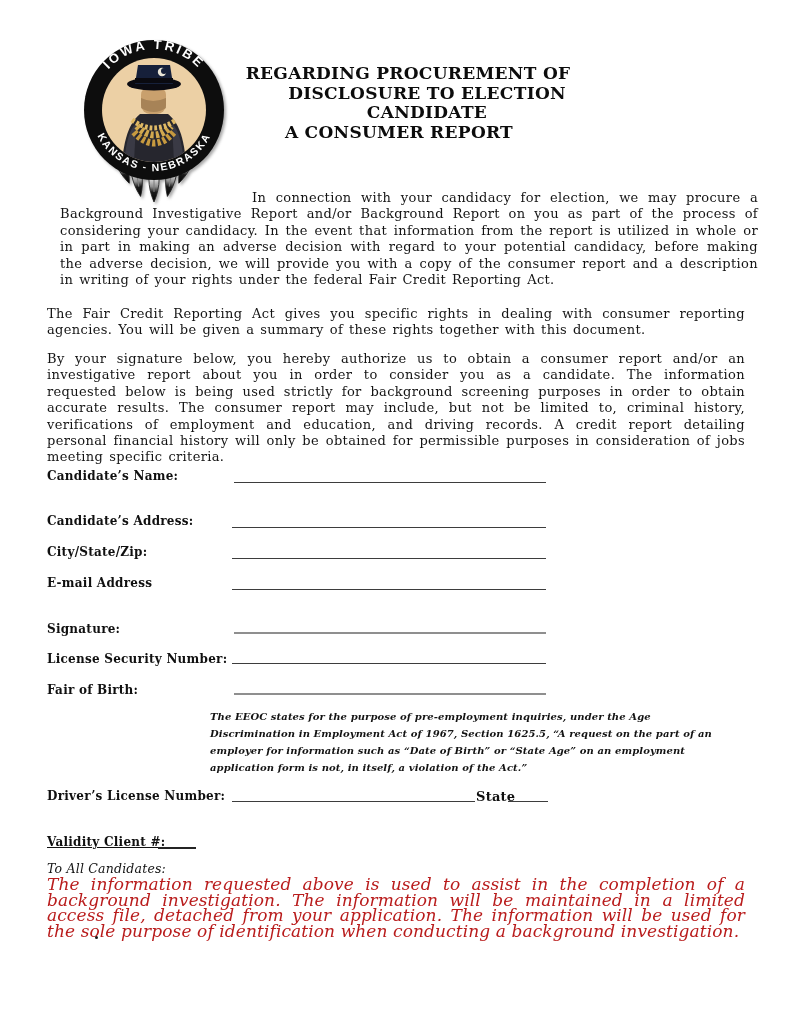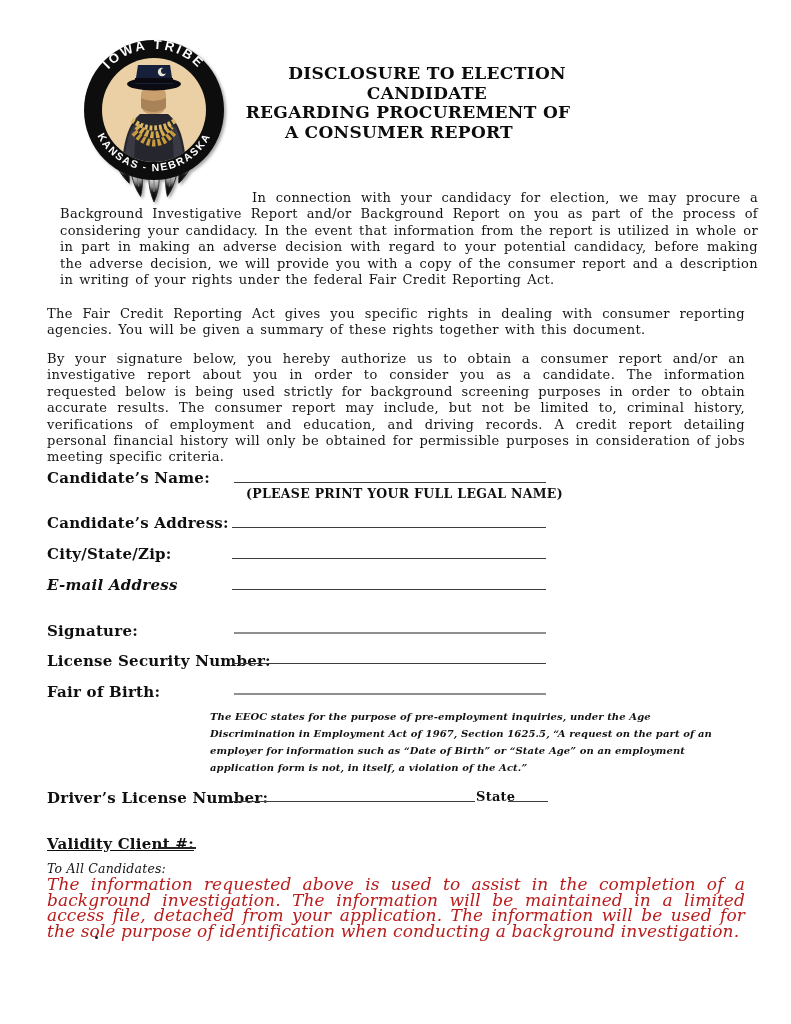--- a/index.html
+++ b/index.html
@@ -27,21 +27,21 @@
     letter-spacing:.35px;word-spacing:1.5px;color:#141414;
   }
   .par.indent{text-indent:192px;margin-left:13px;}
   #para-intro{top:190px;}
   #para-fcra{top:306px;}
   #para-auth{top:351px;}
 
   
   .lbl{
     position:absolute;left:47px;
-    font-weight:bold;font-size:15px;letter-spacing:.25px;color:#101010;white-space:nowrap;
+    font-weight:bold;font-size:12px;letter-spacing:.25px;color:#101010;white-space:nowrap;
   }
   .fline{position:absolute;height:0;border-bottom:1.4px solid #3d3d3d;}
   .fline.gray{border-bottom:2px solid #8f8f8f;}
   .fline.thick{border-bottom:2px solid #242424;}
   .caption{
     position:absolute;left:246px;top:486px;
     font-weight:bold;font-size:12.5px;letter-spacing:.3px;color:#101010;white-space:nowrap;
   }
   .state-word{
     position:absolute;left:476px;top:789px;
@@ -137,40 +137,39 @@
       <text font-family="Liberation Sans, sans-serif" font-size="13" font-weight="bold" fill="#ffffff" letter-spacing="2.6">
         <textPath href="#arcTop" startOffset="50%" text-anchor="middle">IOWA TRIBE</textPath>
       </text>
       <text font-family="Liberation Sans, sans-serif" font-size="10.5" font-weight="bold" fill="#ffffff" letter-spacing="1.6">
         <textPath href="#arcBot" startOffset="50%" text-anchor="middle">KANSAS - NEBRASKA</textPath>
       </text>
     </svg>
   </div>
 
   <div class="abs title-block">
+    <div class="title-line l2">REGARDING PROCUREMENT OF</div>
     <div class="title-line l1">DISCLOSURE TO ELECTION CANDIDATE</div>
-    <div class="title-line l2">REGARDING PROCUREMENT OF</div>
     <div class="title-line l3">A CONSUMER REPORT</div>
   </div>
 
   <div class="par indent" id="para-intro">In connection with your candidacy for election, we may procure a Background Investigative Report and/or Background Report on you as part of the process of considering your candidacy. In the event that information from the report is utilized in whole or in part in making an adverse decision with regard to your potential candidacy, before making the adverse decision, we will provide you with a copy of the consumer report and a description in writing of your rights under the federal Fair Credit Reporting Act.</div>
   <div class="par" id="para-fcra">The Fair Credit Reporting Act gives you specific rights in dealing with consumer reporting agencies. You will be given a summary of these rights together with this document.</div>
   <div class="par" id="para-auth">By your signature below, you hereby authorize us to obtain a consumer report and/or an investigative report about you in order to consider you as a candidate. The information requested below is being used strictly for background screening purposes in order to obtain accurate results.  The consumer report may include, but not be limited to, criminal history, verifications of employment and education, and driving records.  A credit report detailing personal financial history will only be obtained for permissible purposes in consideration of jobs meeting specific criteria.</div>
 
   <div class="lbl" style="top:469px;">Candidate’s Name:</div>
   <div class="fline" style="left:234px;top:482px;width:312px;"></div>
-  <div class="caption">(PLEASE PRINT YOUR FULL LEGAL NAME)</div>
 
   <div class="lbl" style="top:514px;">Candidate’s Address:</div>
   <div class="fline" style="left:232px;top:527px;width:314px;"></div>
 
   <div class="lbl" style="top:545px;">City/State/Zip:</div>
   <div class="fline" style="left:232px;top:558px;width:314px;"></div>
 
-  <div class="lbl" style="top:576px;font-style:italic;">E-mail Address</div>
+  <div class="lbl" style="top:576px;">E-mail Address</div>
   <div class="fline" style="left:232px;top:589px;width:314px;"></div>
 
   <div class="lbl" style="top:622px;">Signature:</div>
   <div class="fline gray" style="left:234px;top:632px;width:312px;"></div>
 
   <div class="lbl" style="top:652px;">License Security Number:</div>
   <div class="fline" style="left:232px;top:663px;width:314px;"></div>
 
   <div class="lbl" style="top:683px;">Fair of Birth:</div>
   <div class="fline gray" style="left:234px;top:693px;width:312px;"></div>

